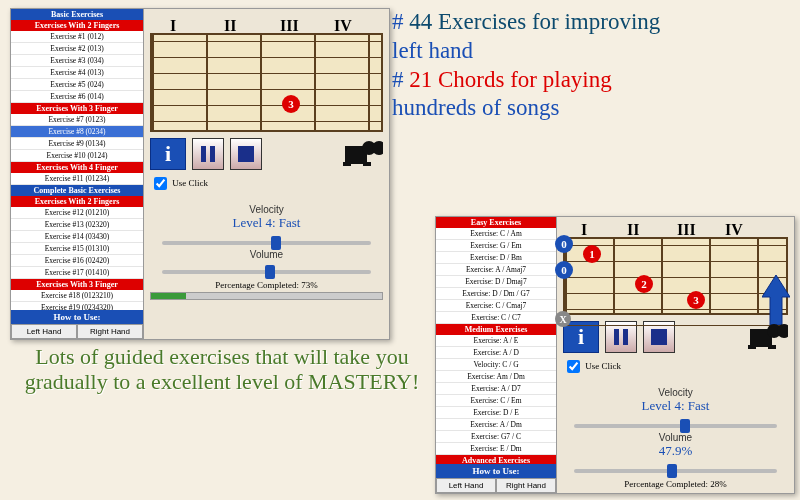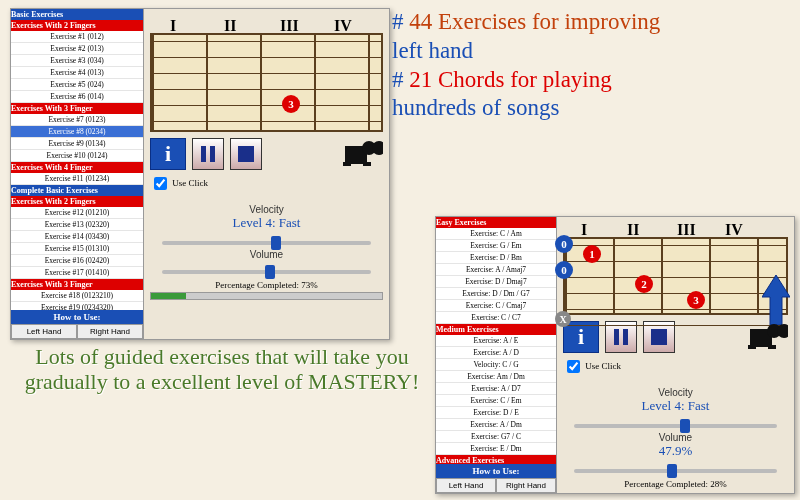--- a/index.html
+++ b/index.html
@@ -2,21 +2,21 @@
 <html><head>
 <meta charset="utf-8">
 <style>
 body{margin:0;padding:0;width:800px;height:500px;background:#f5efe2;font-family:"Times New Roman",serif;overflow:hidden;position:relative}
 .window{position:absolute;background:#ede6d7;border:1px solid #999;box-shadow:2px 2px 5px rgba(0,0,0,.3);display:flex}
 .window1{left:10px;top:8px;width:378px;height:330px}
 .window2{left:435px;top:216px;width:358px;height:276px}
 .sidebar{width:132px;background:#fff;border-right:1px solid #999;display:flex;flex-direction:column;font-size:8px}
 .w2 .sidebar{width:120px}
 .list{flex:1;overflow:hidden}
-.grp{text-align:left;font-weight:bold;padding:1px 0;font-size:8px;color:#fff}
+.grp{text-align:center;font-weight:bold;padding:1px 0;font-size:8px;color:#fff}
 .grp.blue{background:#1a4fb5}
 .grp.red{background:#d00}
 .row{padding:1px 3px;border-bottom:1px solid #e5e5e5;font-size:7.5px;text-align:center;cursor:pointer}
 .row.sel{background:#3a6fd5;color:#fff}
 .howto{background:#1a4fb5;color:#fff;text-align:center;font-weight:bold;padding:2px 0;font-size:9px}
 .handbtns{display:flex}
 .handbtns button{flex:1;font-size:8px;padding:2px 0;border:1px solid #999;background:#eee;cursor:pointer}
 .main{flex:1;padding:4px 6px;display:flex;flex-direction:column;position:relative}
 .fretboard{position:relative;background:#f2e7c5;border:2px solid #5a3f1f;height:95px;margin-top:2px}
 .w2 .fretboard{height:95px}
@@ -39,21 +39,21 @@
 .chk{margin-top:4px;font-size:9px}
 .chk input{vertical-align:middle}
 .sliderarea{margin-top:11px;text-align:center}
 .slabel{font-size:10px;font-family:sans-serif;color:#333}
 .svalue{color:#1a4fb5;font-size:13px;font-family:serif}
 .slider{width:90%;margin:2px auto}
 .pct{font-size:9px;text-align:center;margin-top:2px}
 .pbar{height:6px;background:#ccc;border:1px solid #999;margin-top:2px}
 .pbar .fill{height:100%;background:#3a9a3a}
 .promo1{position:absolute;left:392px;top:8px;width:400px;font-family:Georgia,serif;font-size:23px;line-height:1.25}
-.promo1 .l1{color:#c2410c}
+.promo1 .l1{color:#0c4a6e}
 .promo1 .l2{color:#d00}
 .promo1 span.hash{color:#1a4fb5}
 .promo1 .plain{color:#1a4fb5}
 .promo2{position:absolute;left:14px;top:344px;width:416px;font-family:Georgia,serif;font-size:22px;color:#4a7a2a;text-align:center;line-height:1.15;text-shadow:1px 1px 0 #fff}
 input[type=range]{-webkit-appearance:none;height:4px;background:#bbb;border-radius:2px}
 input[type=range]::-webkit-slider-thumb{-webkit-appearance:none;width:10px;height:14px;background:#1a4fb5;border-radius:2px}
 </style>
 </head>
 <body>
 

